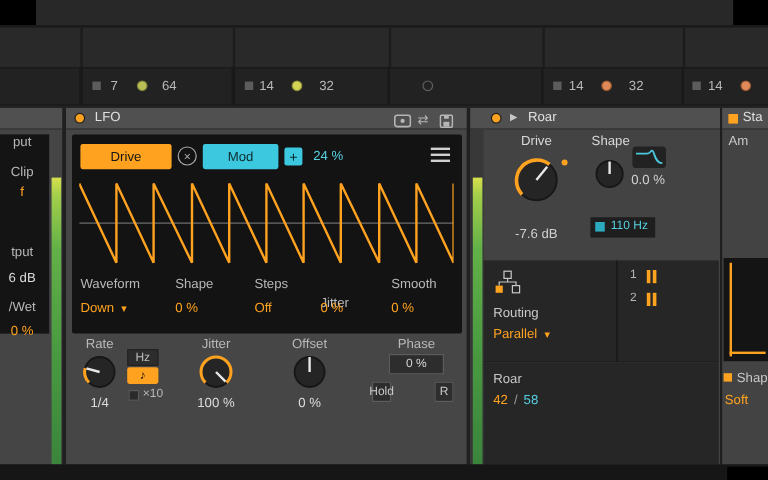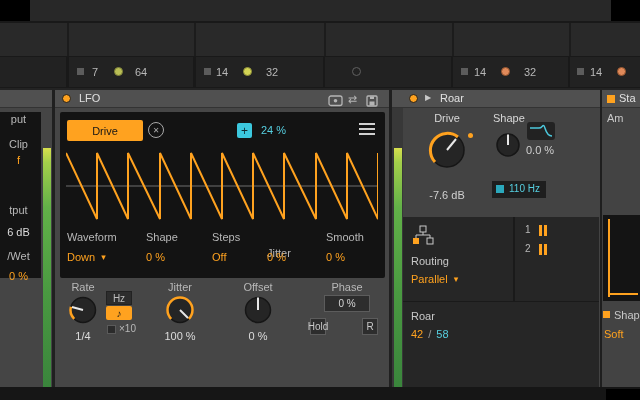--- a/index.html
+++ b/index.html
@@ -110,20 +110,21 @@
       <rect x="1" y="1" width="10" height="10" rx="1" fill="none" stroke="#b5b5b5" stroke-width="1.3"></rect>
       <rect x="3.5" y="6.5" width="5" height="4" fill="#b5b5b5"></rect>
       <rect x="4" y="1.5" width="4" height="2.5" fill="#b5b5b5"></rect>
     </svg>
   </div>
 
   <div class="abs" style="left:60px;top:112px;width:325px;height:166px;background:#131313;border-radius:2px;"></div>
 
   <div class="abs btn" style="left:67px;top:120px;width:76px;height:21px;background:var(--orange);color:#161616;">Drive</div>
   <div class="abs circle" style="left:148px;top:122px;width:16px;height:16px;border:1px solid #a8a8a8;color:#a8a8a8;display:flex;align-items:center;justify-content:center;font-size:8px;">✕</div>
+  <div class="abs btn" style="left:169px;top:120px;width:63px;height:21px;background:var(--cyan);color:#102a30;">Mod</div>
   <div class="abs btn" style="left:237px;top:123px;width:15px;height:15px;background:var(--cyan);color:#102a30;font-size:12px;">+</div>
   <div class="abs txt cyan" style="left:261px;top:124px;">24 %</div>
 
   <div class="abs" style="left:359px;top:123px;width:16px;height:12px;">
     <div class="bar" style="margin-bottom:3px;"></div>
     <div class="bar" style="margin-bottom:3px;"></div>
     <div class="bar"></div>
   </div>
 
   <div class="abs" style="left:66px;top:148px;">

